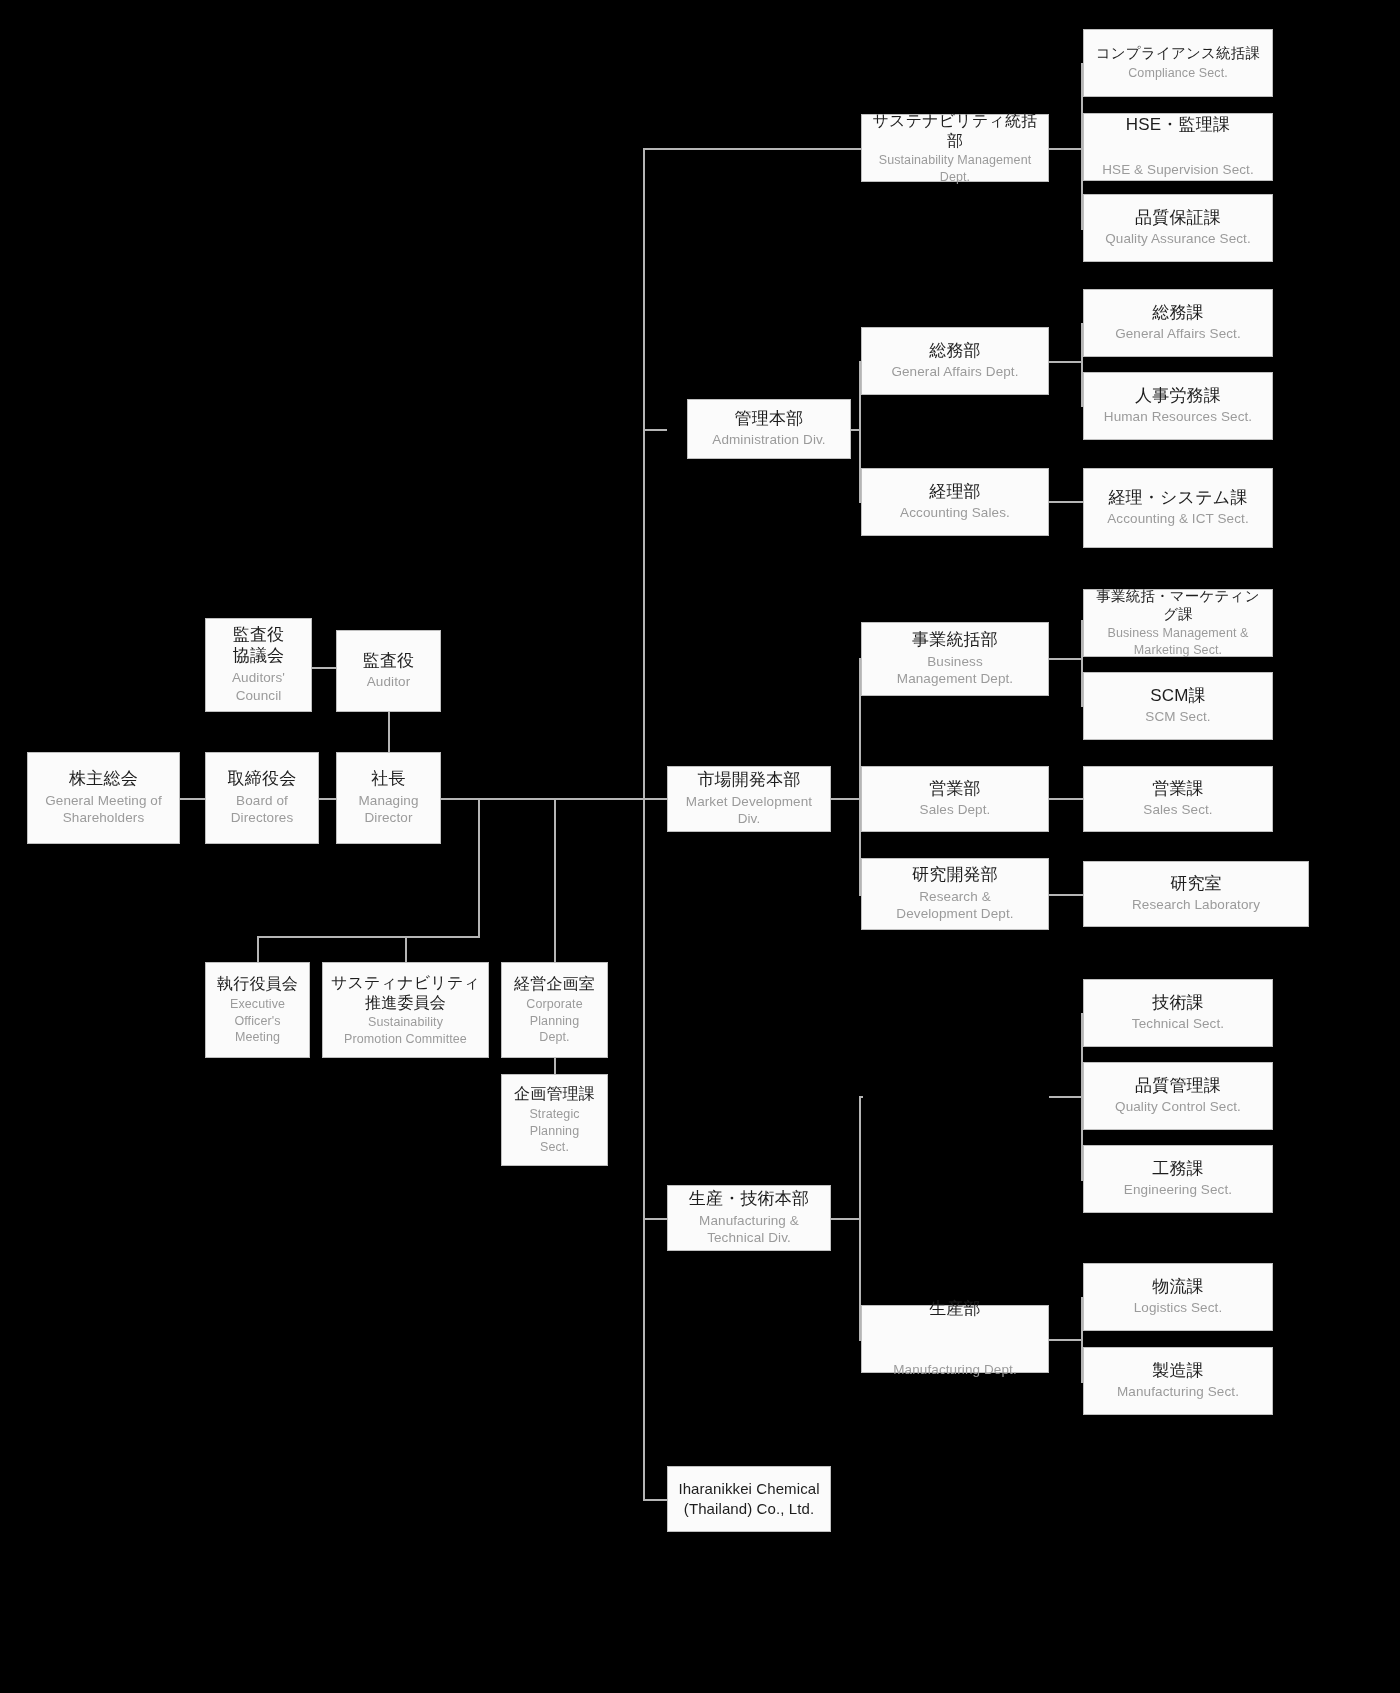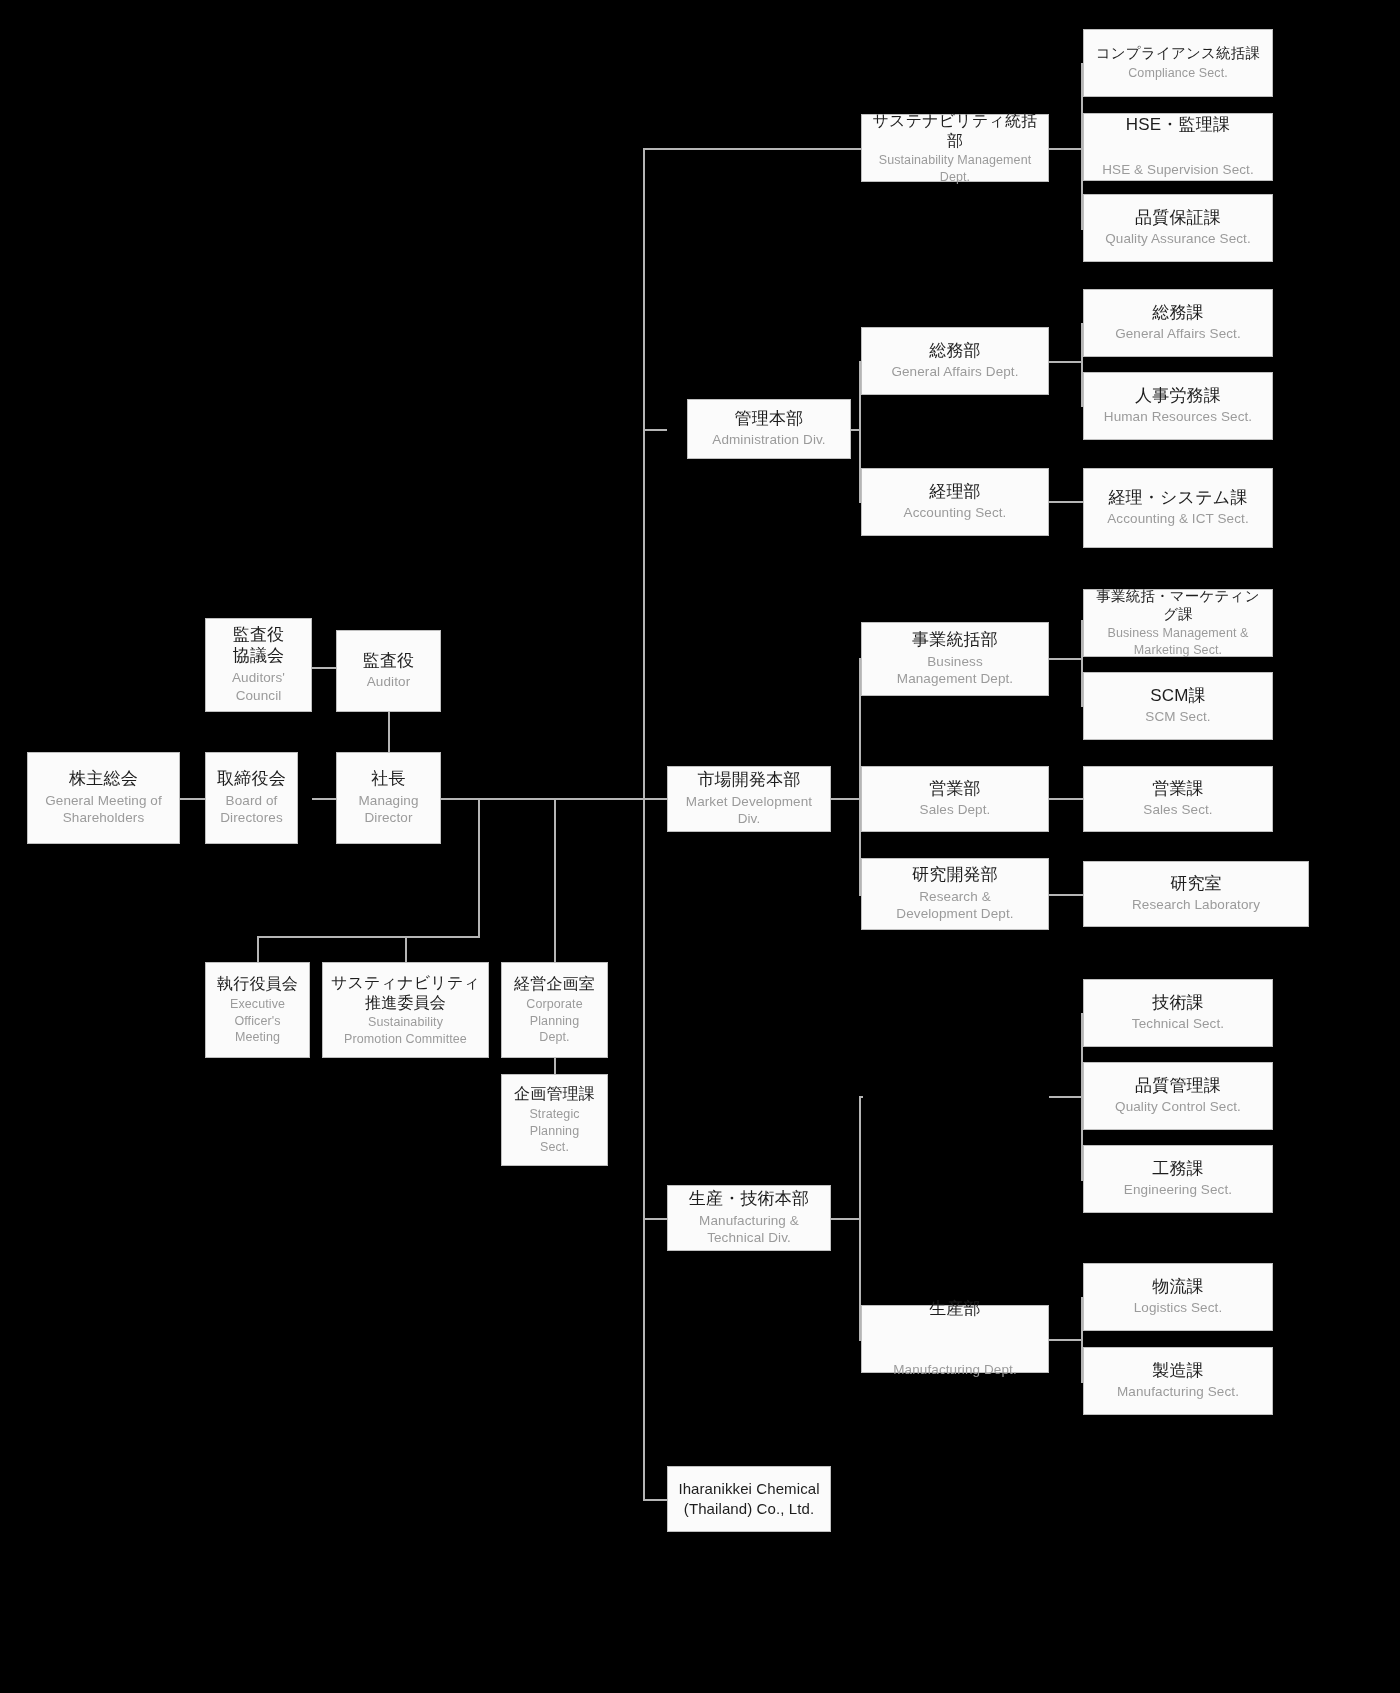--- a/index.html
+++ b/index.html
@@ -140,21 +140,21 @@
   <div class="conn v" style="left:1081px; top:1297px; height:84px;"></div>
   <div class="conn h" style="left:1081px; top:1297px; width:4px;"></div>
   <div class="conn h" style="left:1081px; top:1381px; width:4px;"></div>
 
   <div class="node" style="left:27px; top:752px; width:153px; height:92px;">
     <div class="jp">株主総会</div>
     <div class="en">General  Meeting of
 Shareholders</div>
   </div>
 
-  <div class="node" style="left:205px; top:752px; width:93px; height:92px;">
+  <div class="node" style="left:205px; top:752px; width:114px; height:92px;">
     <div class="jp">取締役会</div>
     <div class="en">Board of
 Directores</div>
   </div>
 
   <div class="node" style="left:336px; top:752px; width:105px; height:92px;">
     <div class="jp">社長</div>
     <div class="en">Managing
 Director</div>
   </div>
@@ -235,21 +235,21 @@
     <div class="en">General Affairs Sect.</div>
   </div>
 
   <div class="node" style="left:1083px; top:372px; width:190px; height:68px;">
     <div class="jp">人事労務課</div>
     <div class="en">Human Resources Sect.</div>
   </div>
 
   <div class="node" style="left:861px; top:468px; width:188px; height:68px;">
     <div class="jp">経理部</div>
-    <div class="en">Accounting Sect.</div>
+    <div class="en">Accounting Sales.</div>
   </div>
 
   <div class="node" style="left:1083px; top:468px; width:190px; height:80px;">
     <div class="jp">経理・システム課</div>
     <div class="en">Accounting &amp; ICT Sect.</div>
   </div>
 
   <div class="node" style="left:667px; top:766px; width:164px; height:66px;">
     <div class="jp">市場開発本部</div>
     <div class="en">Market Development

